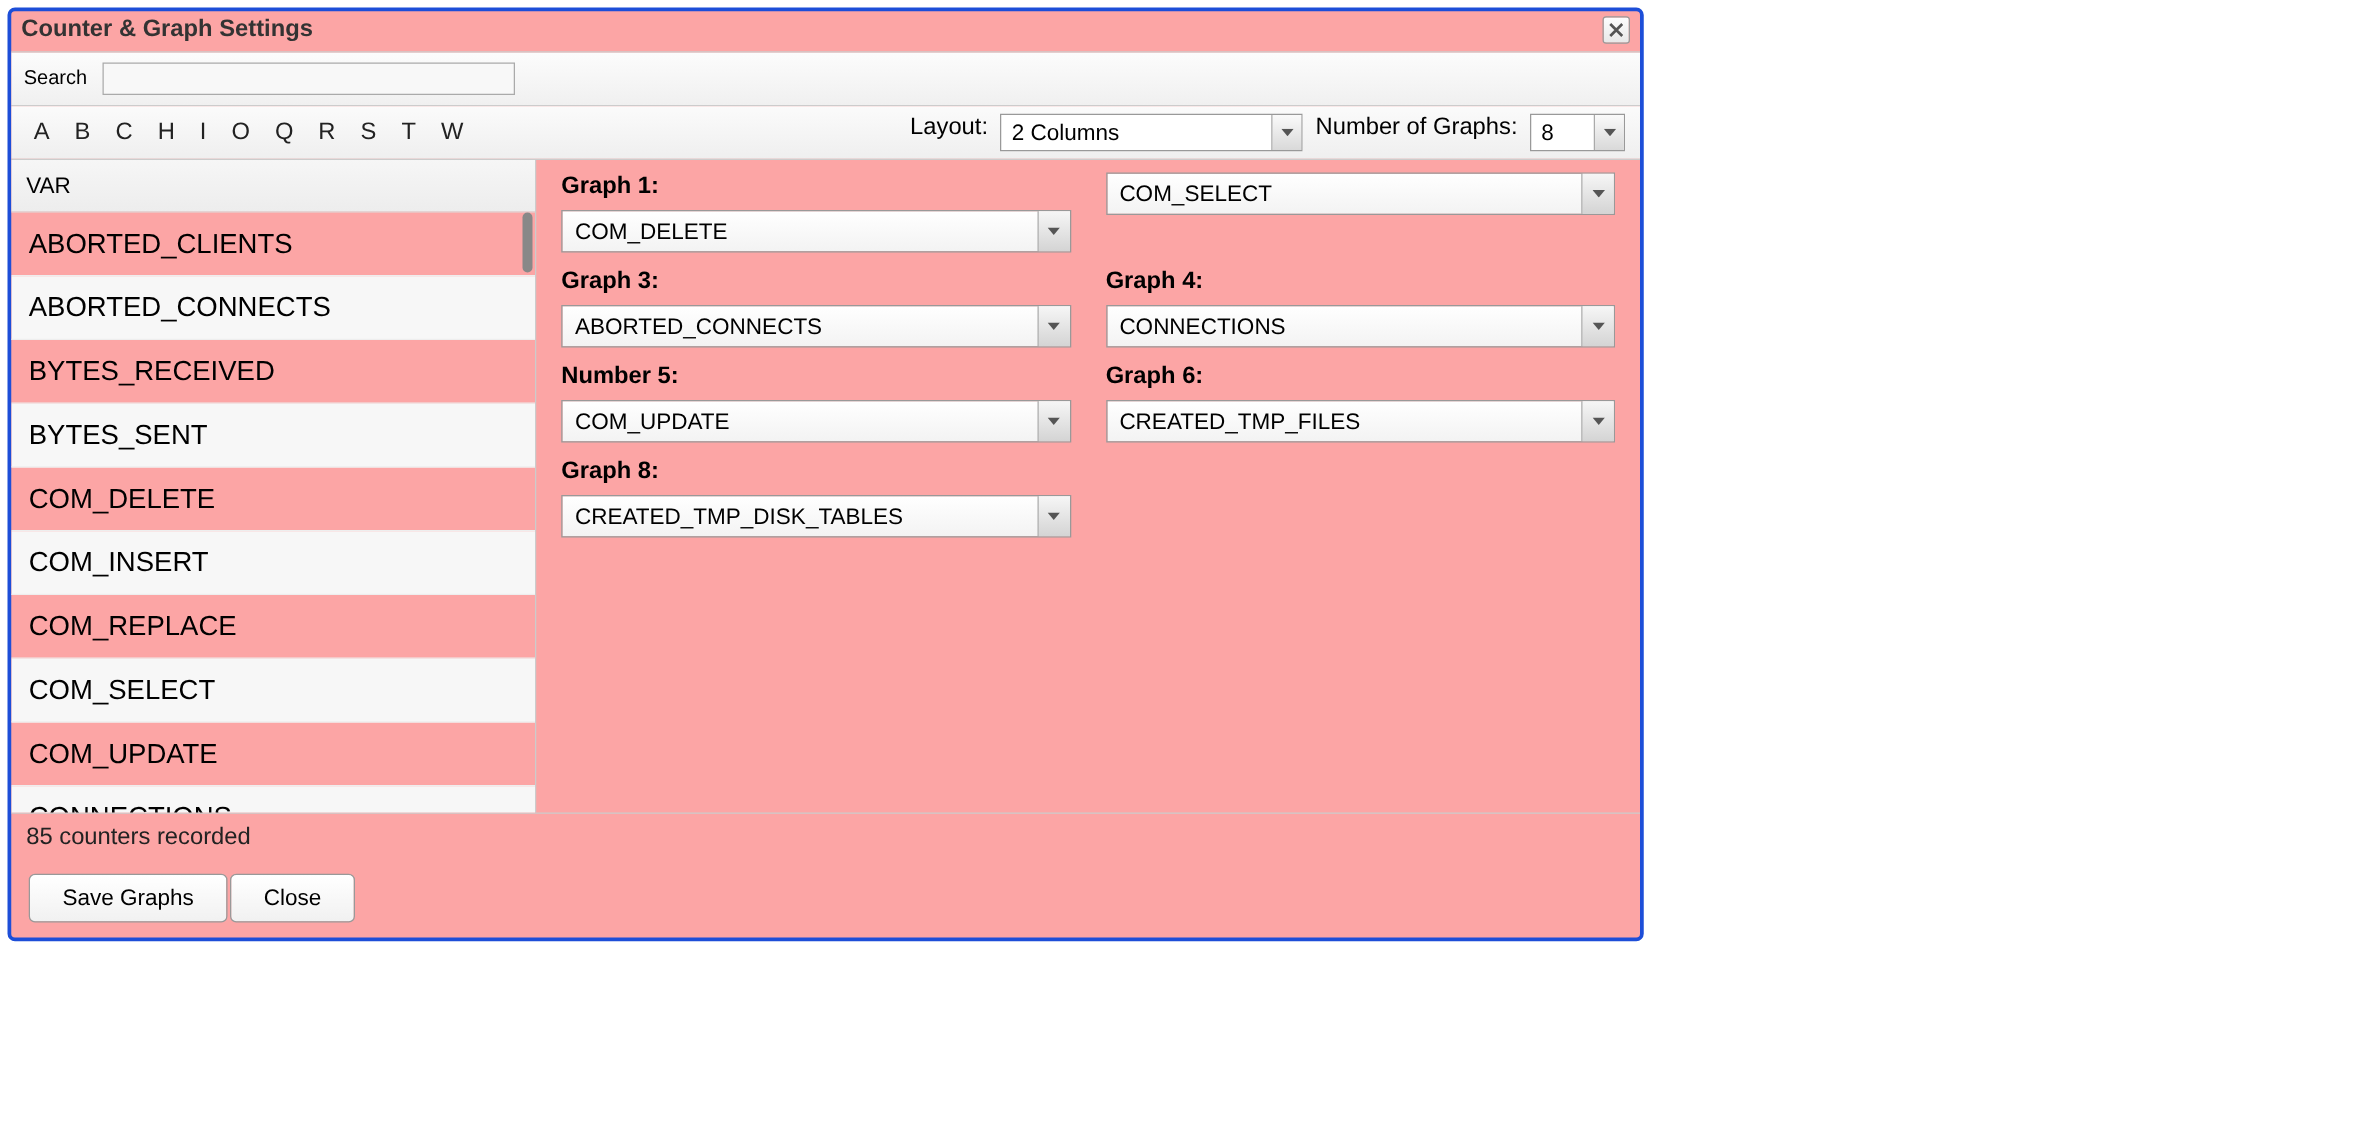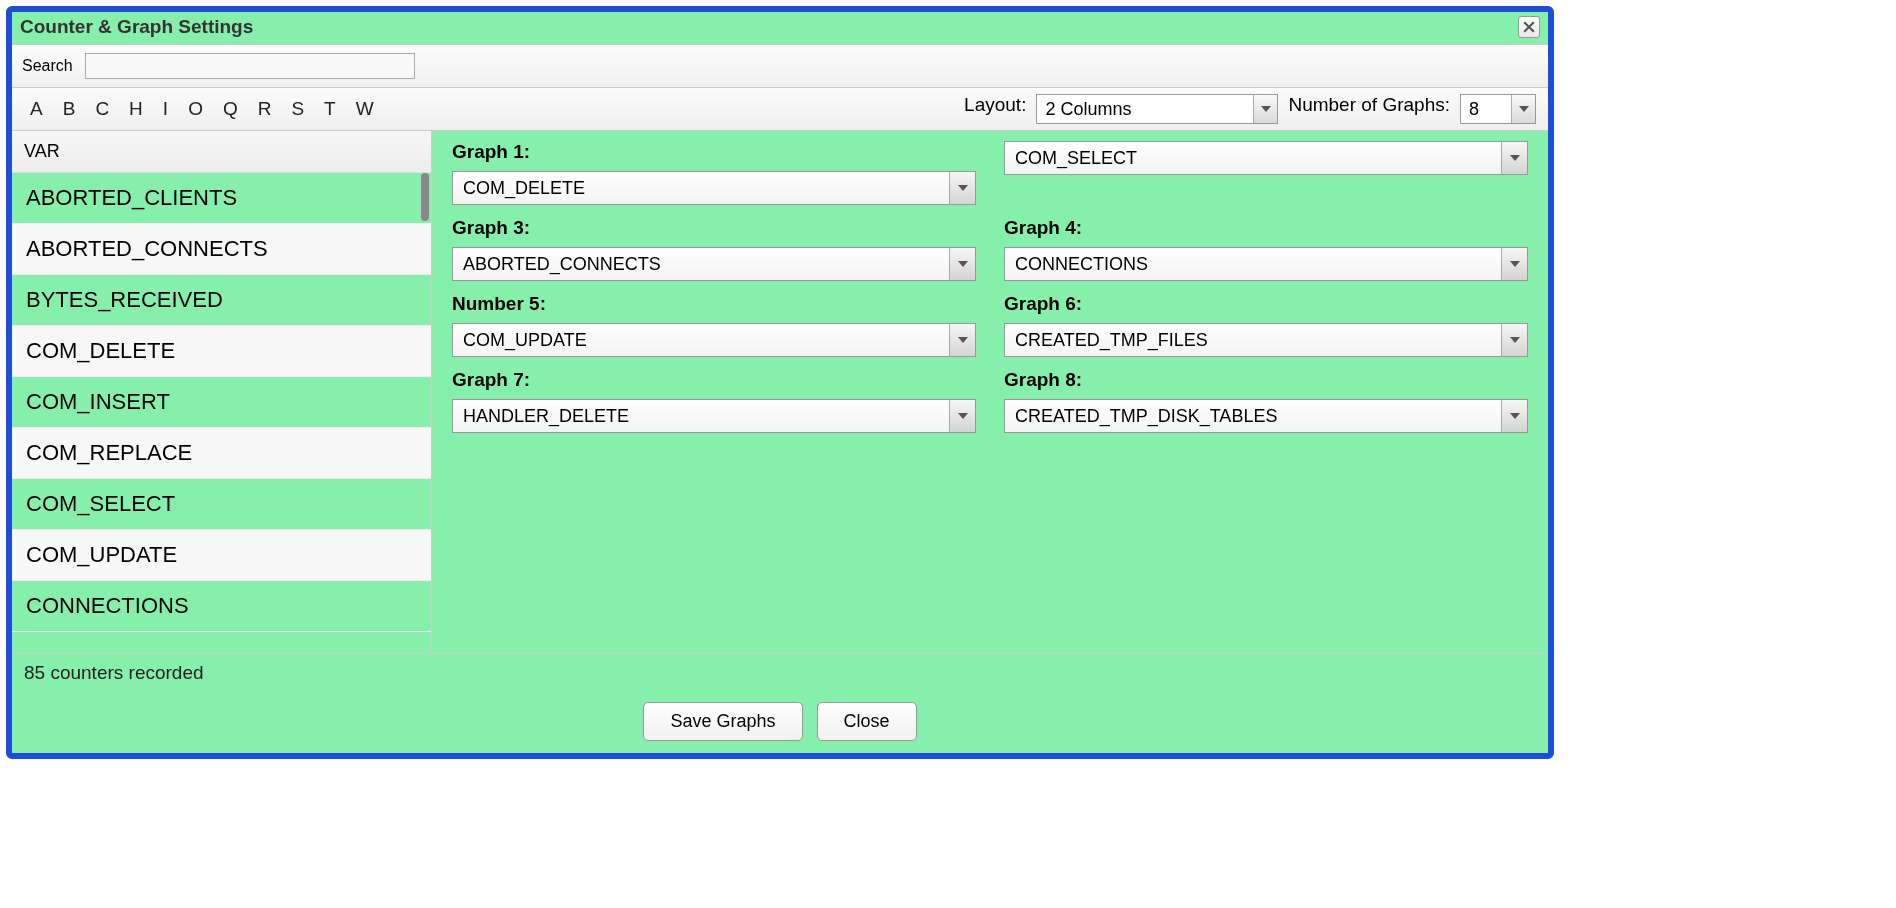--- a/index.html
+++ b/index.html
@@ -1,22 +1,22 @@
 <!DOCTYPE html>
 <html><head>
 <meta charset="utf-8">
 <style>
   * { box-sizing: border-box; }
   html, body { margin:0; padding:0; font-family: Arial, Helvetica, sans-serif; color:#000; background:#fff; }
   .dialog {
-    width:1548px;
+    width:1309px;
     margin: 6px;
-    border:6px solid #1d4ed8;
+    border:3px solid #1d4ed8;
     border-radius:6px;
-    background: #86efac;
+    background: #fca5a5;
     overflow: hidden;
   }
   .dialog-header {
     padding: 4px 8px 6px 8px;
     display:flex;
     align-items:center;
     justify-content:space-between;
   }
   .dialog-title {
     font-weight: bold;
@@ -154,22 +154,22 @@
     cursor:pointer;
   }
   .footer-status {
     border-top:1px solid #ccc;
     padding: 8px 12px;
     font-size:19px;
     color:#222;
   }
   .footer-buttons {
     display:flex;
-    justify-content:center;
-    gap:14px;
+    justify-content:flex-start;
+    gap:2px;
     padding: 10px 14px 12px 14px;
   }
   .btn {
     border:1px solid #999;
     border-radius:5px;
     background:linear-gradient(#ffffff,#f1f1f1);
     padding:8px 26px;
     font-size:18px;
     cursor:pointer;
   }
@@ -230,20 +230,21 @@
     </div>
   </div>
 
   <div class="body">
     <div class="left-col">
       <div class="var-header">VAR</div>
       <div class="var-list">
         <div class="var-item">ABORTED_CLIENTS</div>
         <div class="var-item">ABORTED_CONNECTS</div>
         <div class="var-item">BYTES_RECEIVED</div>
+        <div class="var-item">BYTES_SENT</div>
         <div class="var-item">COM_DELETE</div>
         <div class="var-item">COM_INSERT</div>
         <div class="var-item">COM_REPLACE</div>
         <div class="var-item">COM_SELECT</div>
         <div class="var-item">COM_UPDATE</div>
         <div class="var-item">CONNECTIONS</div>
       </div>
       <div class="scroll-indicator"></div>
     </div>
 
@@ -308,31 +309,20 @@
           <div class="graph-combo">
             <span class="gtxt">CREATED_TMP_FILES</span>
             <span class="gbtn">
                 <svg viewBox="0 0 10 6" width="10" height="6">
                   <polygon class="tri" points="0,0 10,0 5,6"></polygon>
                 </svg>
               </span>
           </div>
         </div>
         <div class="graph-block">
-          <div class="graph-label">Graph 7:</div>
-          <div class="graph-combo">
-            <span class="gtxt">HANDLER_DELETE</span>
-            <span class="gbtn">
-                <svg viewBox="0 0 10 6" width="10" height="6">
-                  <polygon class="tri" points="0,0 10,0 5,6"></polygon>
-                </svg>
-              </span>
-          </div>
-        </div>
-        <div class="graph-block">
           <div class="graph-label">Graph 8:</div>
           <div class="graph-combo">
             <span class="gtxt">CREATED_TMP_DISK_TABLES</span>
             <span class="gbtn">
                 <svg viewBox="0 0 10 6" width="10" height="6">
                   <polygon class="tri" points="0,0 10,0 5,6"></polygon>
                 </svg>
               </span>
           </div>
         </div>

